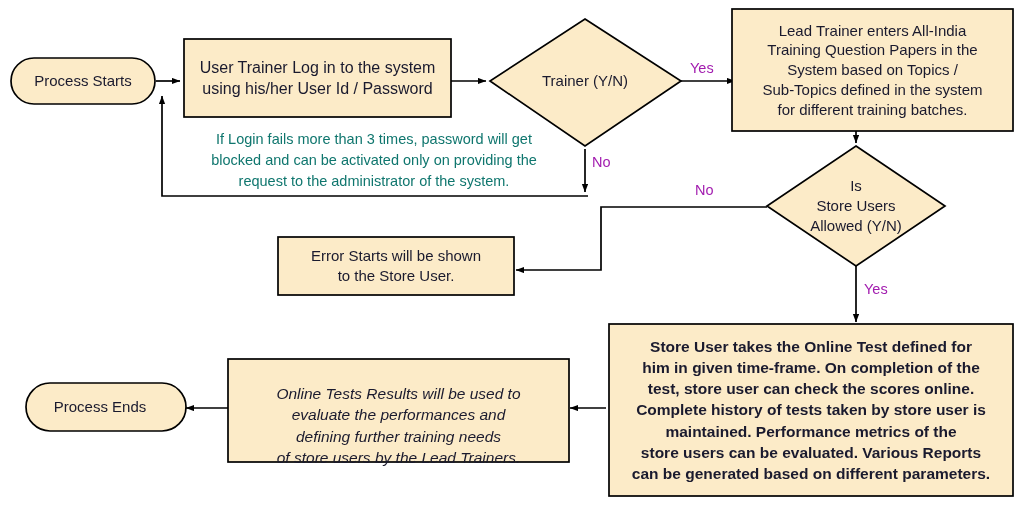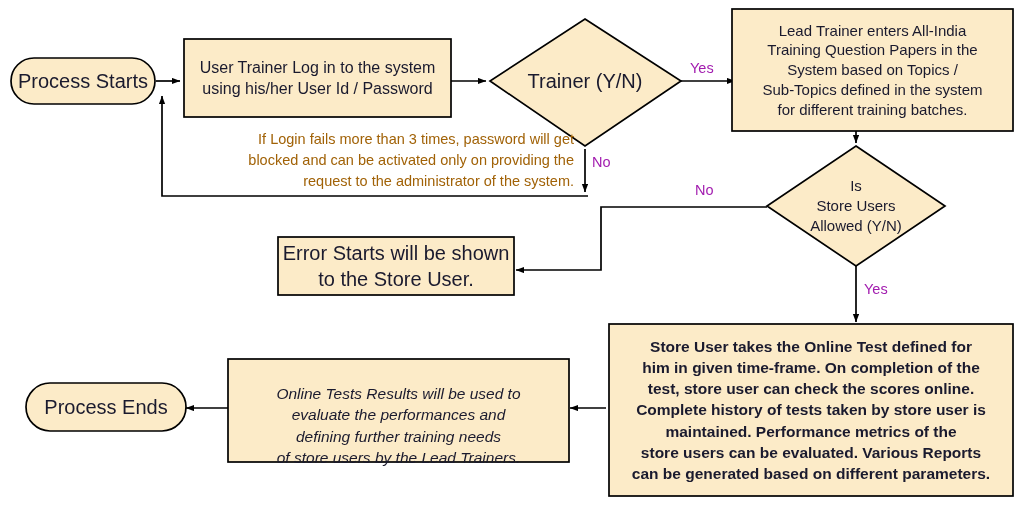--- a/index.html
+++ b/index.html
@@ -23,41 +23,41 @@
     height: 505px;
   }
   .node-text {
     position: absolute;
     display: flex;
     align-items: center;
     justify-content: center;
     text-align: center;
     color: #1a1a2e;
     font-family: "Liberation Sans", sans-serif;
-    font-size: 20px;
+    font-size: 15px;
     line-height: 1.32;
     white-space: pre-line;
     pointer-events: none;
   }
   .edge-label {
     position: absolute;
     color: #a21caf;
     font-family: "Liberation Sans", sans-serif;
     font-size: 14.5px;
     line-height: 1.2;
     white-space: nowrap;
   }
   .annotation {
     position: absolute;
-    color: #a16207;
+    color: #0f766e;
     font-family: "Liberation Sans", sans-serif;
     font-size: 14.5px;
     line-height: 1.45;
     white-space: pre-line;
-    text-align: right;
+    text-align: center;
   }
   .hit {
     position: absolute;
   }
 </style>
 </head>
 <body>
 
 <div id="canvas">
 
@@ -135,21 +135,21 @@
 Complete history of tests taken by store user is
 maintained.  Performance metrics of the
 store users can be evaluated. Various Reports
 can be generated based on different parameters.</div>
 
   <div class="node-text" style="left:230px; top:376px; width:337px; height:99px; font-size:15.5px; line-height:1.37;font-style:italic;">Online Tests Results will be used to
 evaluate the performances and
 defining further training needs
 of store users by the Lead Trainers.</div>
 
-  <div class="node-text" style="left:26px; top:383px; width:160px; height:48px;">Process Ends</div>
+  <div class="node-text" style="left:20px; top:383px; width:160px; height:48px;">Process Ends</div>
 
   <div class="edge-label" style="left:690px; top:60px;">Yes</div>
 
   <div class="edge-label" style="left:592px; top:154px;">No</div>
 
   <div class="edge-label" style="left:695px; top:182px;">No</div>
 
   <div class="edge-label" style="left:864px; top:281px;">Yes</div>
 
   <div class="annotation" style="left:174px; top:129px; width:400px;">If Login fails more than  3 times, password will get

